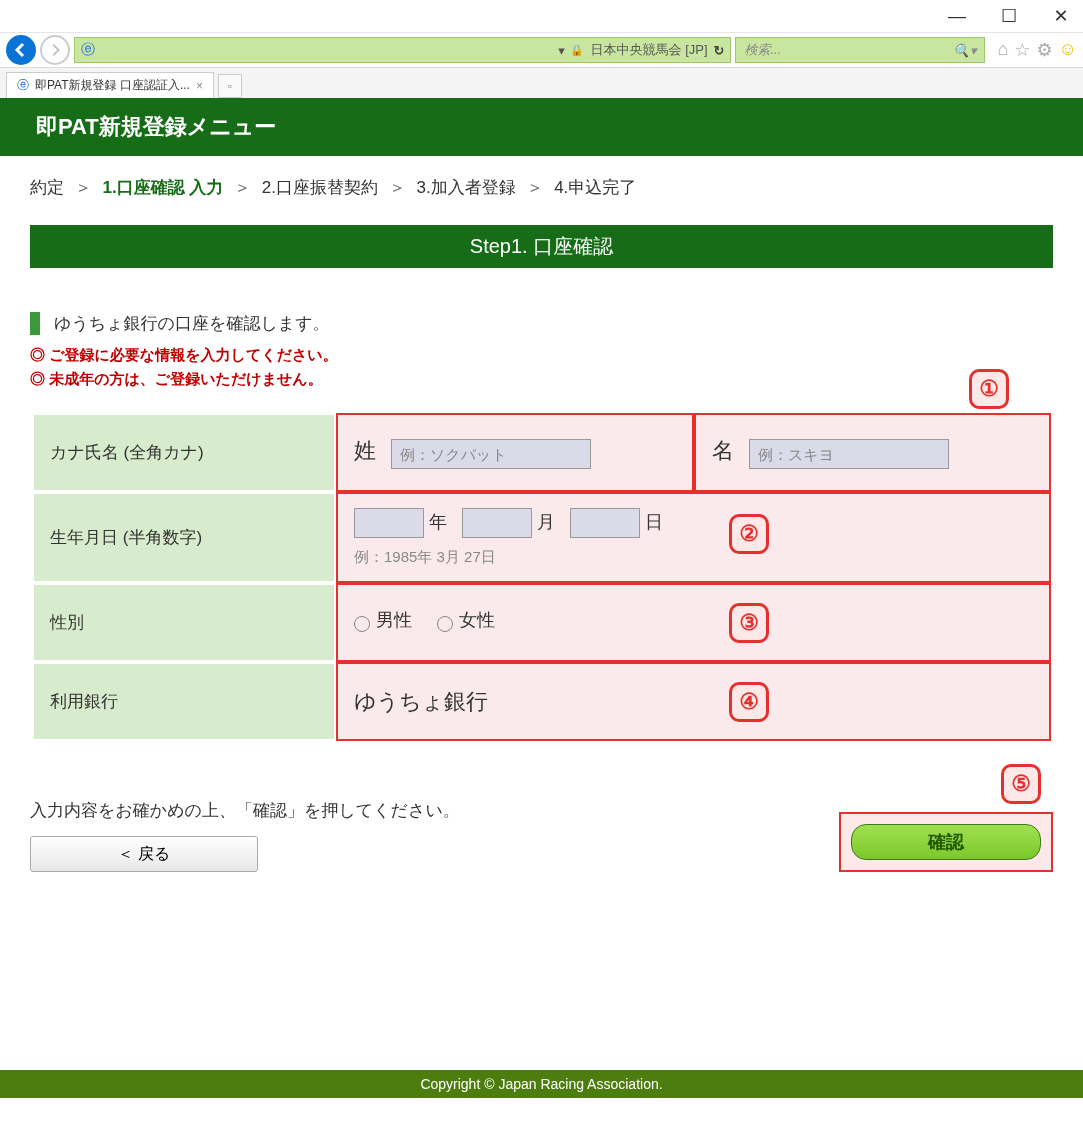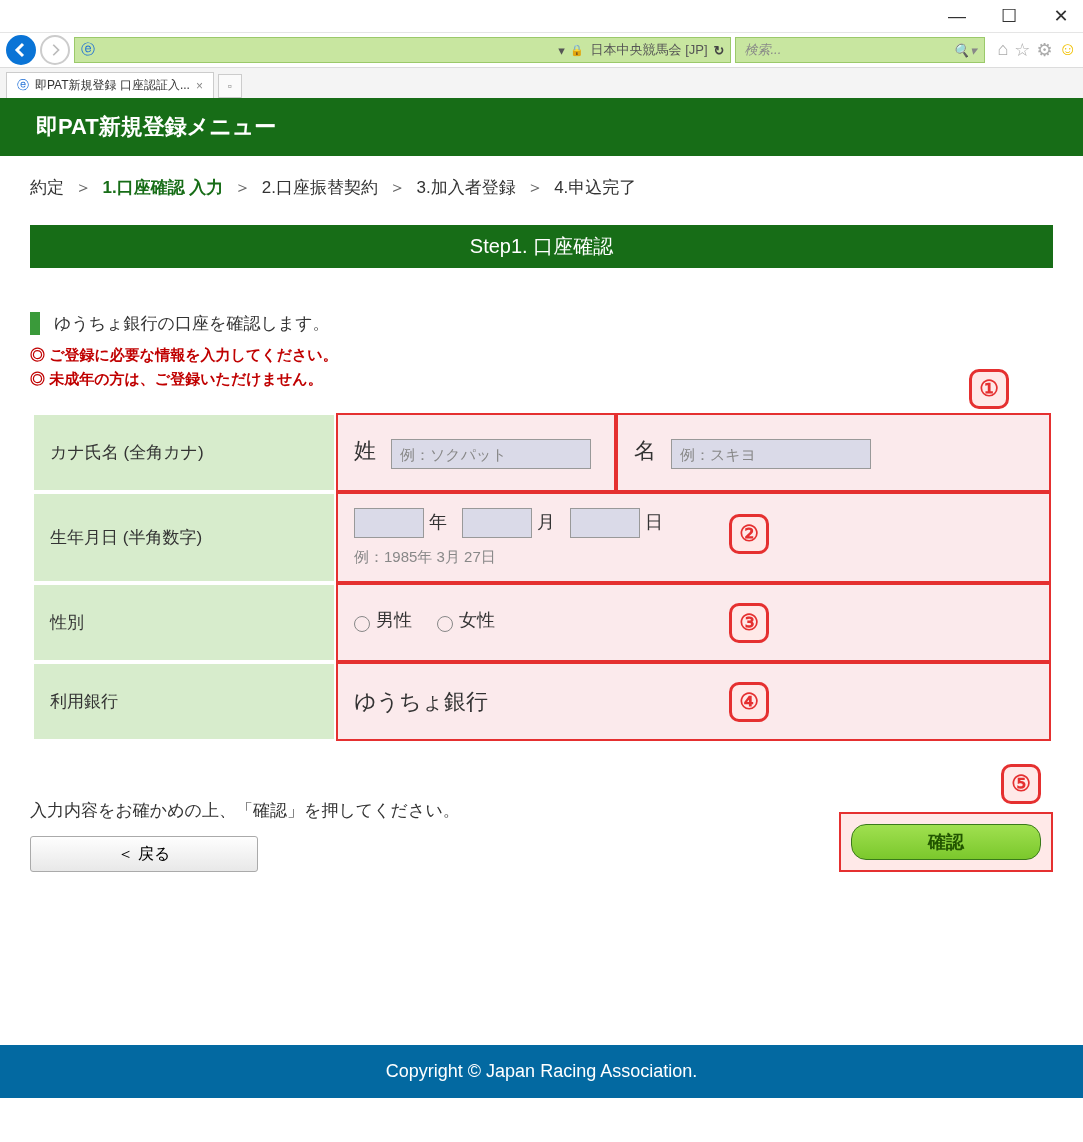--- a/index.html
+++ b/index.html
@@ -164,21 +164,21 @@
   padding: 26px 16px;
   font-size: 17px;
   vertical-align: middle;
 }
 table.form td.val {
   background: #fbeaec;
   padding: 14px 16px;
   font-size: 18px;
   position: relative;
 }
-table.form td.val.split1 { width: 276px; }
+table.form td.val.split1 { width: 354px; }
 table.form td.val .inp {
   display: inline-block;
   background: #dadae8;
   border: 1px solid #999;
   height: 30px;
   width: 200px;
   vertical-align: middle;
   padding: 0 8px;
   color: #888;
   font-size: 15px;
@@ -242,25 +242,25 @@
   width: 190px; height: 36px;
   background: linear-gradient(#a0e050, #7bc82c);
   border: 1px solid #3a7a1a;
   border-radius: 15px;
   font-size: 18px;
   font-weight: bold;
   color: #225500;
 }
 
 .footer {
-  background: #0369a1;
+  background: #4d7c0f;
   color: #fff;
   text-align: center;
-  padding: 16px;
-  font-size: 18px;
+  padding: 6px;
+  font-size: 14px;
 }
 .rel { position: relative; }
 </style>
 </head>
 <body>
 
 <div class="window">
 
   <div class="titlebar">
     <span class="tb-btn">—</span>

